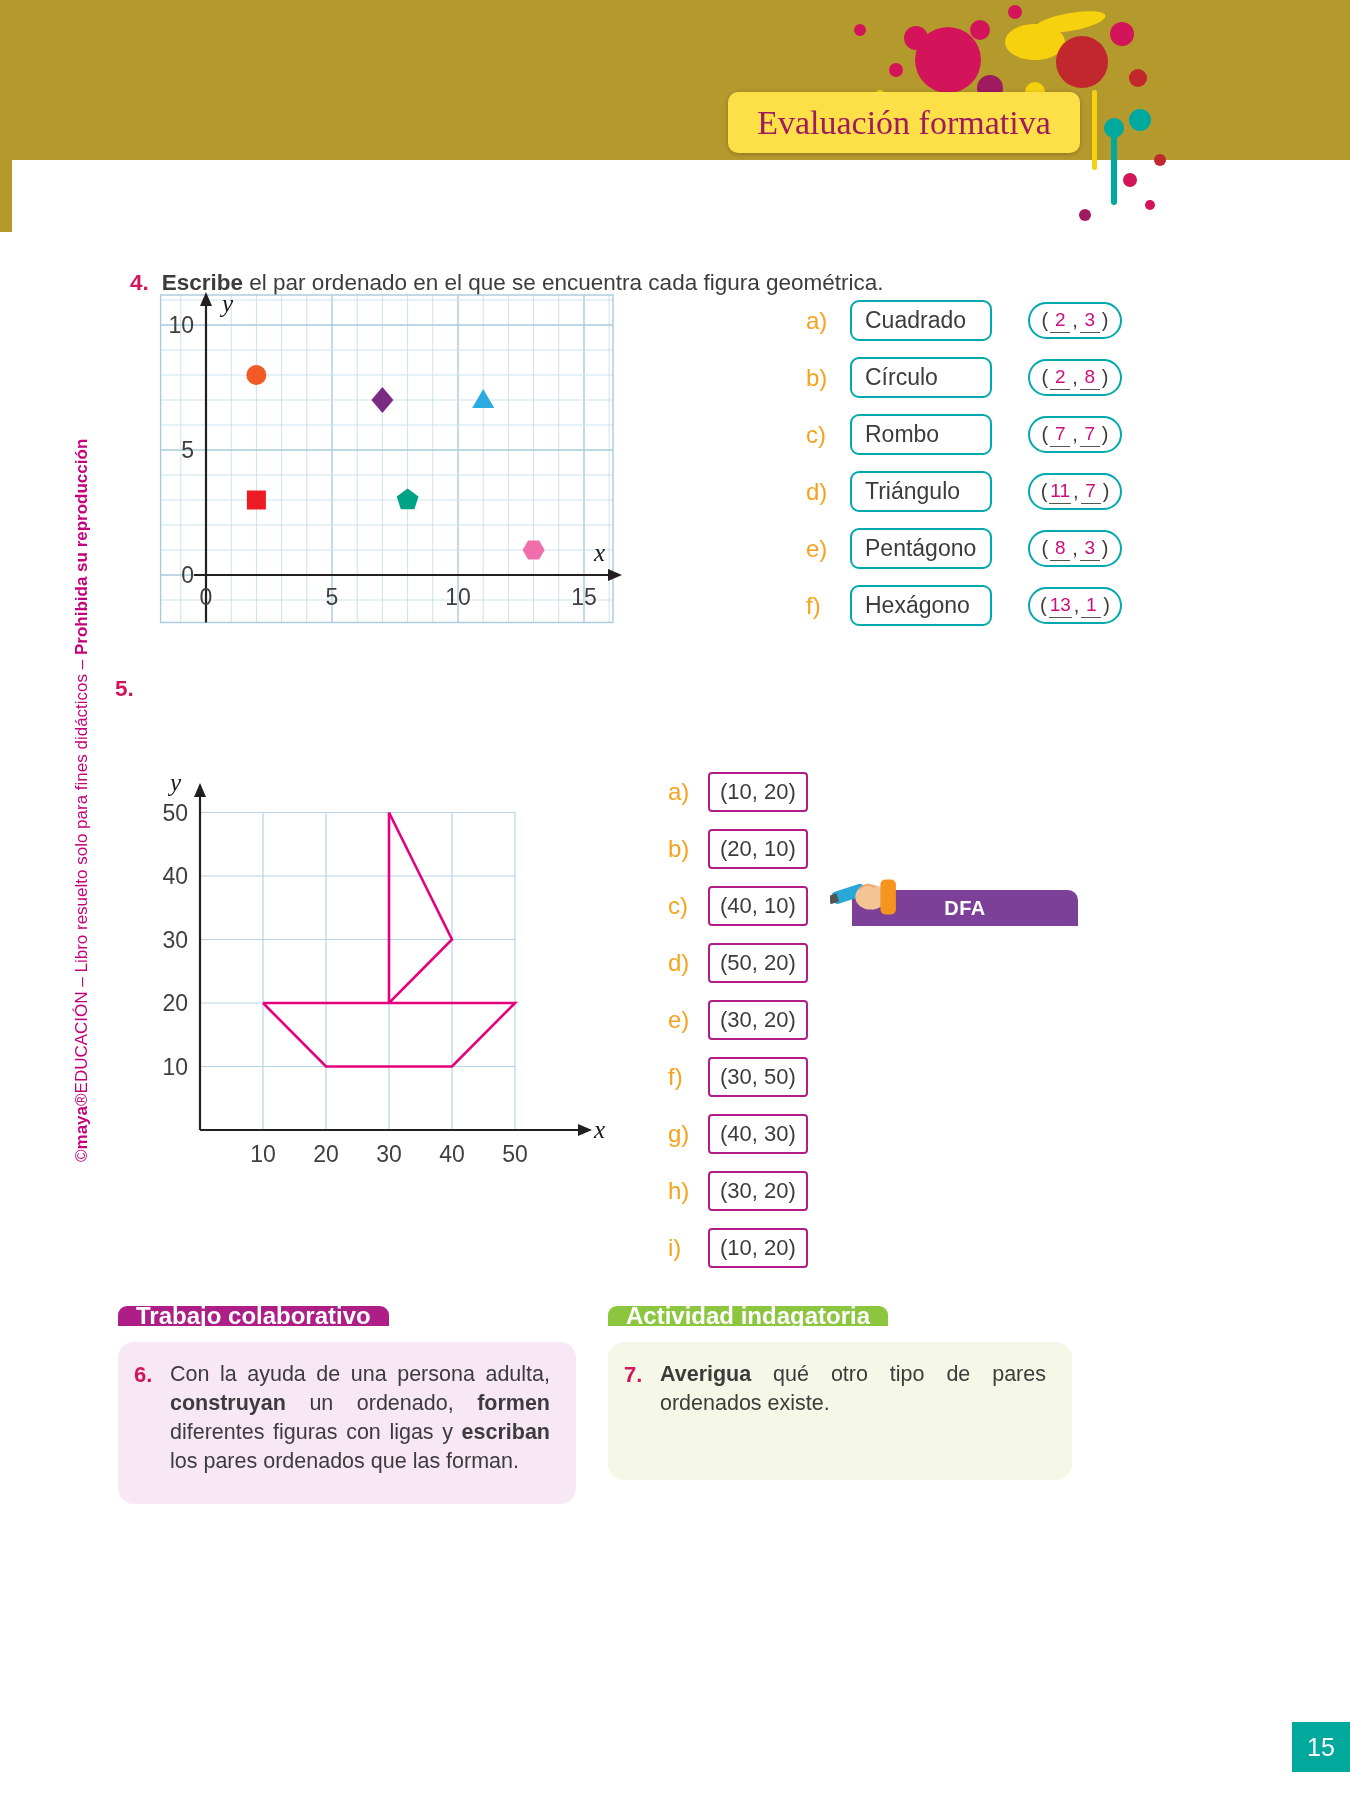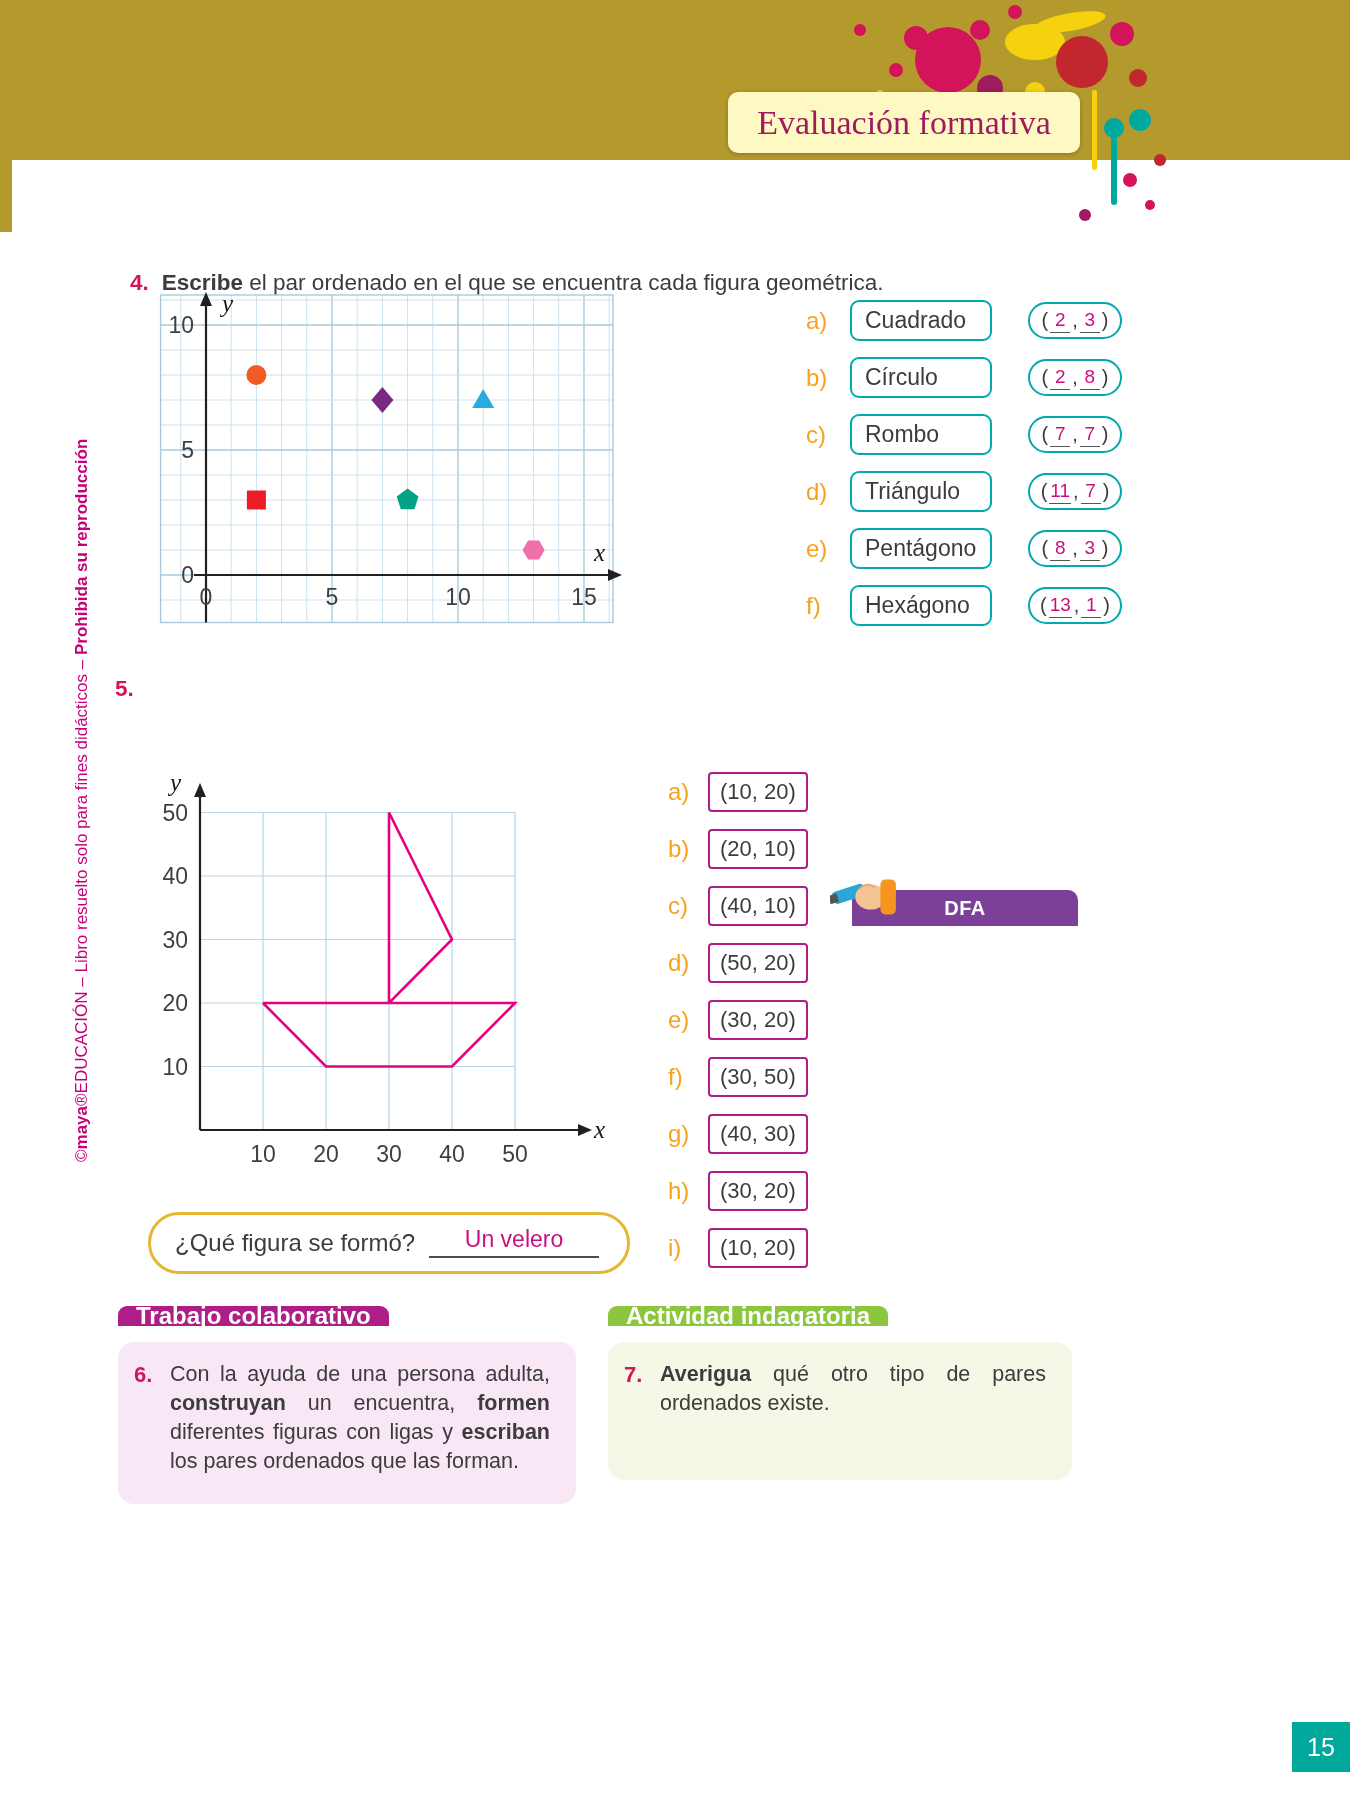--- a/index.html
+++ b/index.html
@@ -4,21 +4,21 @@
 <style>
   *{margin:0;padding:0;box-sizing:border-box}
   html,body{background:#fff}
   .page{position:relative;width:1350px;height:1800px;background:#fff;overflow:hidden;
         font-family:"Liberation Sans",sans-serif;color:#3c3c3c}
 
   
   .band{position:absolute;left:0;top:0;width:1350px;height:160px;background:#b4992c}
   .band-tab{position:absolute;left:0;top:160px;width:12px;height:72px;background:#b4992c}
   .splatter{position:absolute;left:830px;top:0;width:520px;height:240px}
-  .title-box{position:absolute;left:728px;top:92px;width:352px;height:61px;background:#fef9c3;
+  .title-box{position:absolute;left:728px;top:92px;width:352px;height:61px;background:#fde047;
              border-radius:10px;display:flex;align-items:center;justify-content:center;
              box-shadow:0 1px 4px rgba(0,0,0,.25)}
   .title-box span{font-family:"Liberation Serif","DejaVu Serif",serif;font-size:34px;color:#9e1b5f}
 
   
   .sidebar-credit{position:absolute;left:72px;top:1162px;width:746px;transform:rotate(-90deg);
                   transform-origin:0 0;font-size:17px;color:#c4007a;white-space:nowrap}
 
   
   .qnum{font-weight:bold;color:#d4145a}
@@ -332,31 +332,25 @@
       </g>
       <ellipse cx="42" cy="30" rx="16" ry="13" fill="#f5c494"></ellipse>
       <path d="M30 22 q8 -8 16 -2" stroke="#e8a86f" stroke-width="2" fill="none"></path>
       <rect x="52" y="12" width="16" height="36" rx="5" fill="#f7941d"></rect>
     </svg>
     <div class="dfa-header">
       <span>DFA</span>
     </div>
   </div>
 
-  <div class="figure-question">
-    <span class="fq-label">¿Qué figura se formó?</span>
-    <span class="fq-blank">
-      <span>Un velero</span>
-    </span>
-  </div>
 
   <div class="badge collab-badge">Trabajo colaborativo</div>
   <div class="activity-box collab-box">
     <span class="box-num">6.</span>
-    <span><span>Con la ayuda de una persona adulta, </span><b>construyan</b><span> un encuentra, </span><b>formen</b><span> diferentes figuras con ligas y </span><b>escriban</b><span> los pares ordenados que las forman.</span></span>
+    <span><span>Con la ayuda de una persona adulta, </span><b>construyan</b><span> un ordenado, </span><b>formen</b><span> diferentes figuras con ligas y </span><b>escriban</b><span> los pares ordenados que las forman.</span></span>
   </div>
 
   <div class="badge inquiry-badge">Actividad indagatoria</div>
   <div class="activity-box inquiry-box">
     <span class="box-num">7.</span>
     <span><b>Averigua</b><span> qué otro tipo de pares ordenados existe.</span></span>
   </div>
 
   <div class="page-num">
     <span>15</span>

